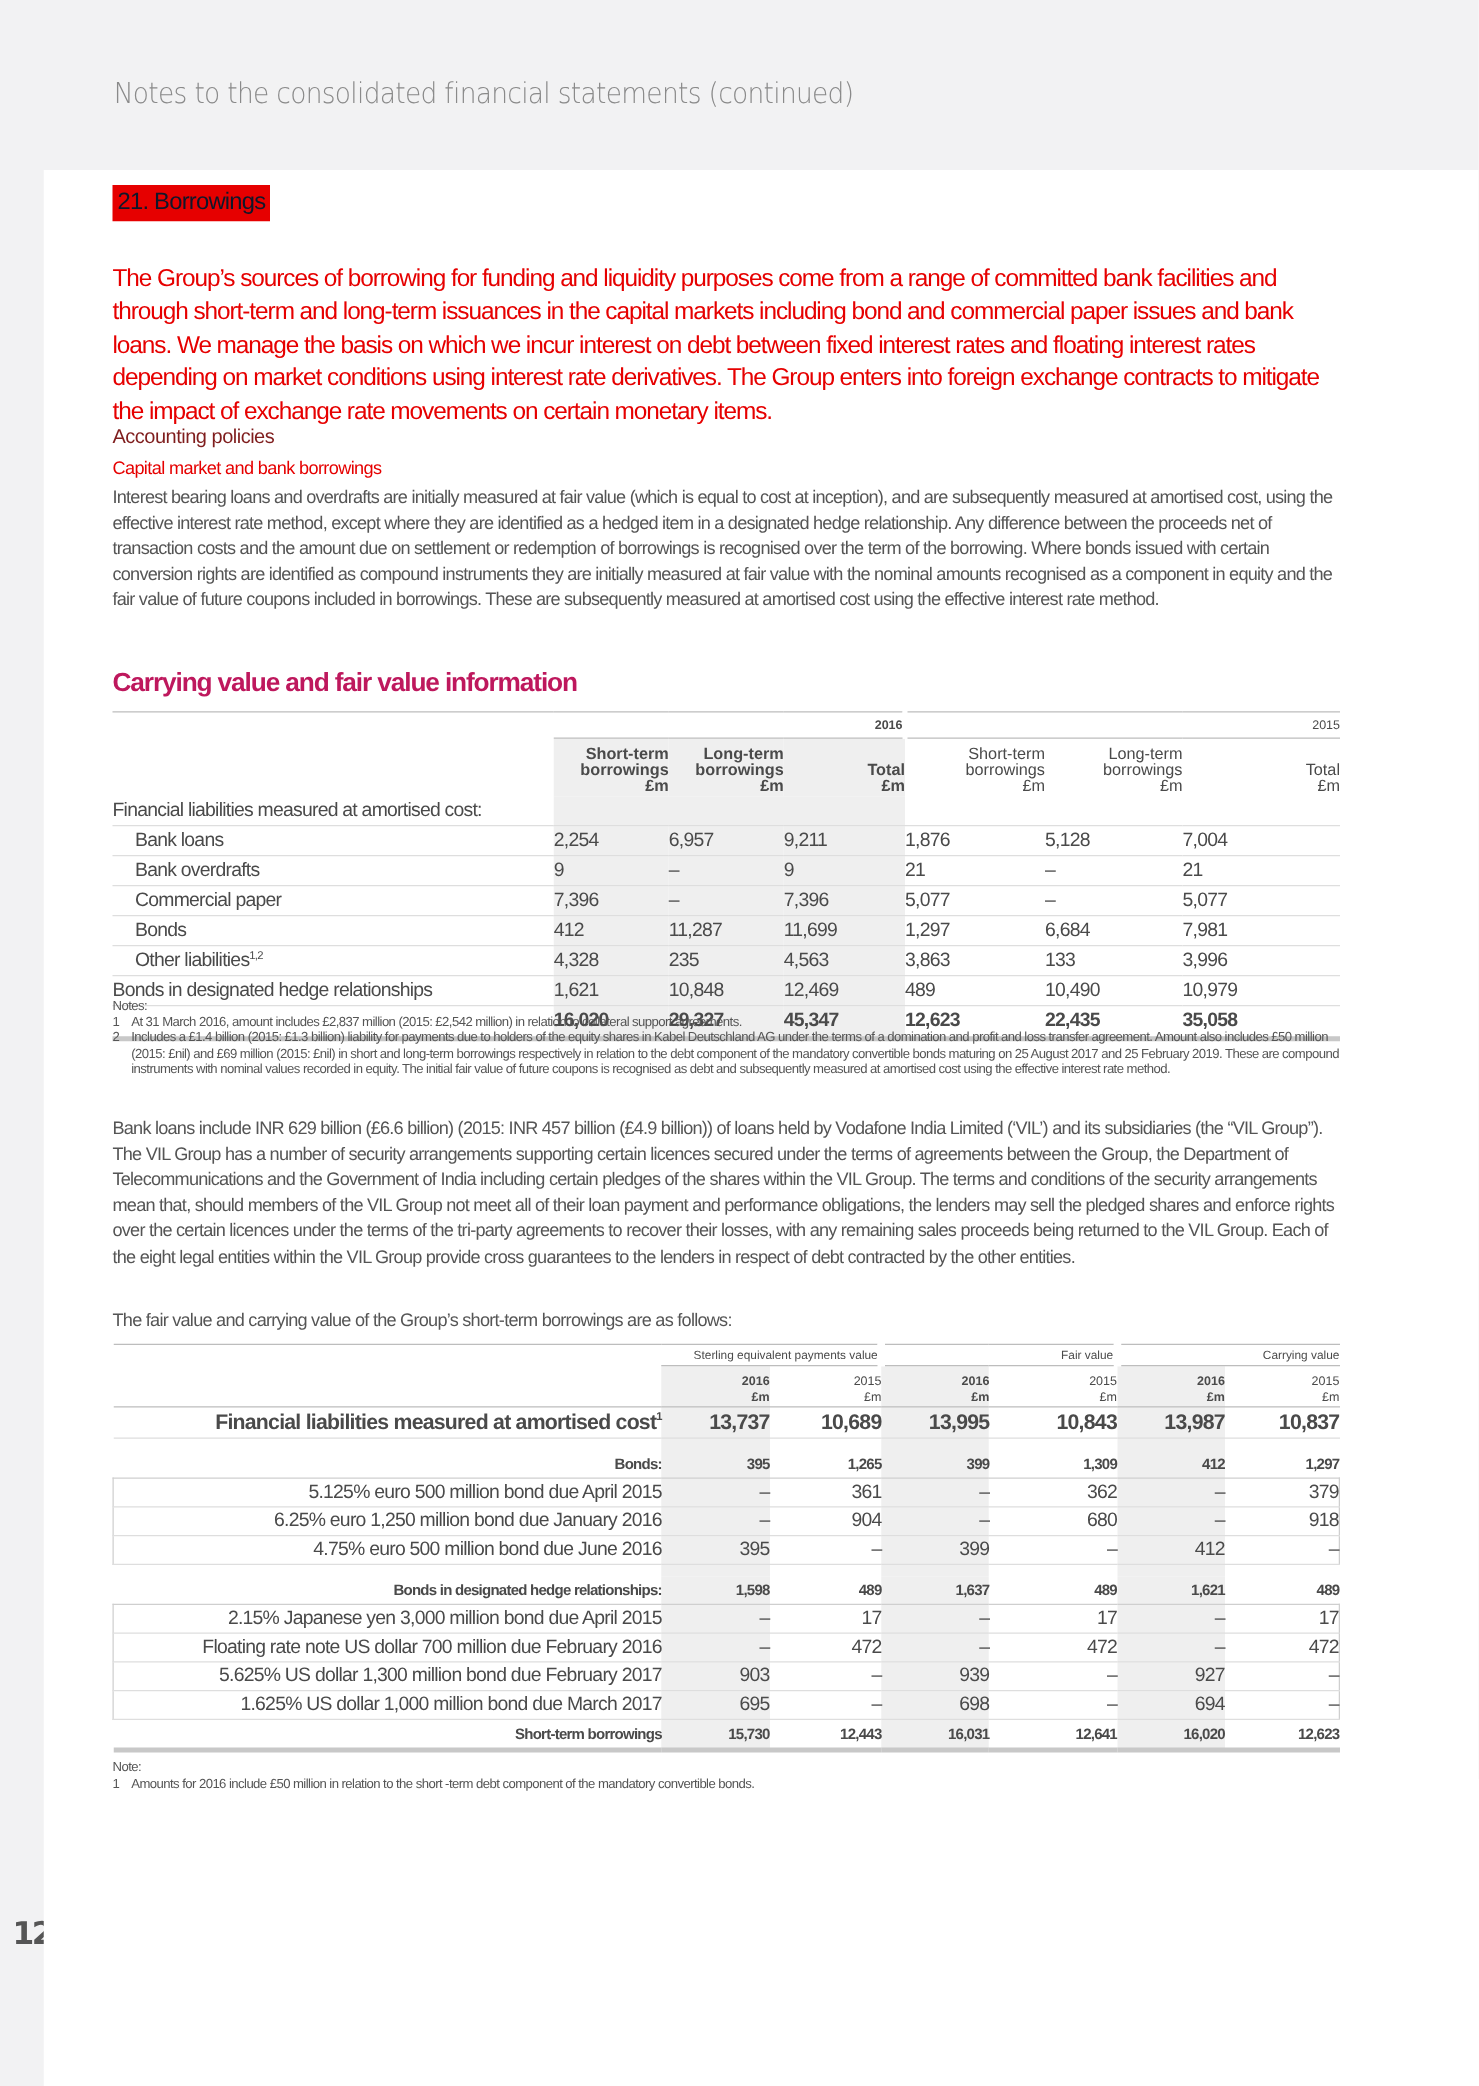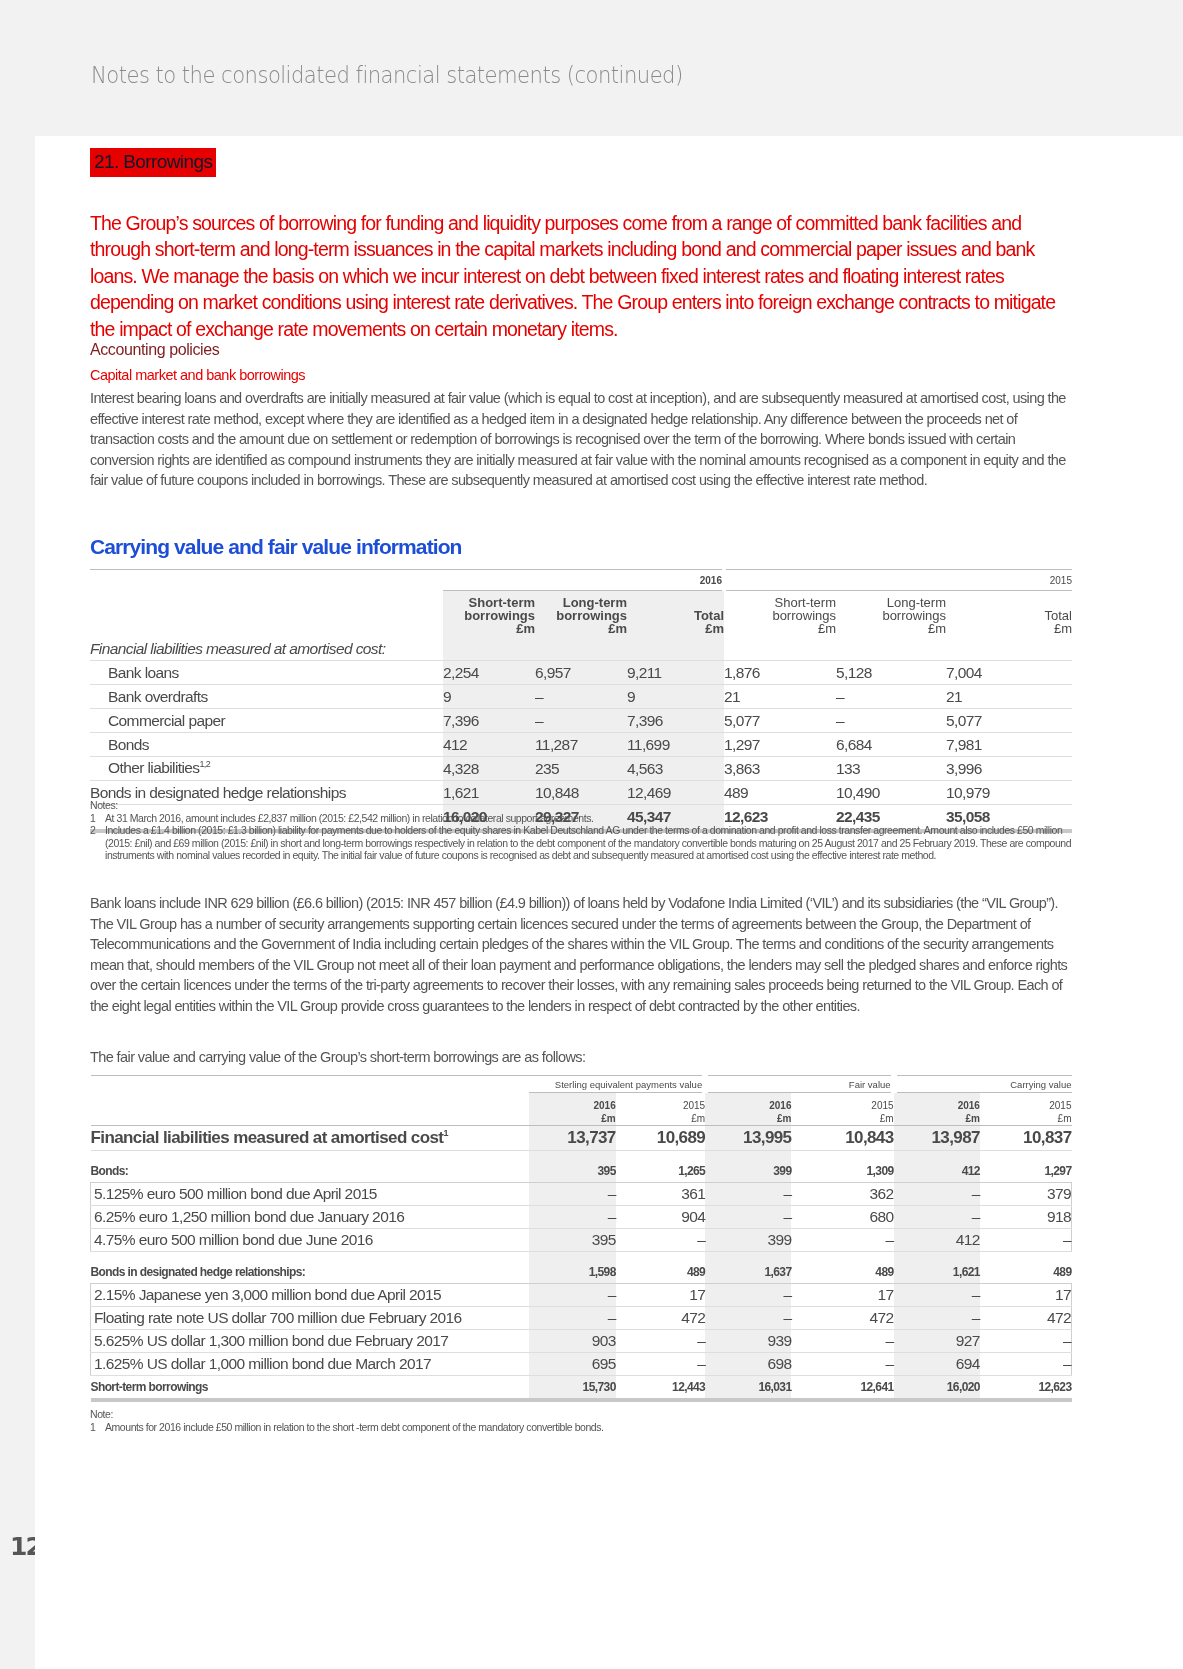--- a/index.html
+++ b/index.html
@@ -35,59 +35,59 @@
   }
   .h-sub {
     position: absolute; left: 0; top: 231px; color: #e60000;
     font-size: 14.5px; letter-spacing: -0.5px;
   }
   .policy-text {
     position: absolute; left: 0; top: 252px; width: 990px;
     font-size: 14.5px; line-height: 20.6px; letter-spacing: -0.62px; color: #555;
   }
   .h-carrying {
-    position: absolute; left: 0; top: 399px; color: #1d4ed8; font-weight: bold;
+    position: absolute; left: 0; top: 399px; color: #be185d; font-weight: bold;
     font-size: 21px; letter-spacing: -0.9px;
   }
   table { border-collapse: collapse; }
   .t1 { position: absolute; left: 0; top: 433px; width: 982px; }
   .t1 td, .t1 th { padding: 0; }
   .t1 .yr th { font-size: 10px; font-weight: normal; text-align: right; height: 20px; border-top: 1px solid #bdbdbd; vertical-align: middle; }
   .t1 .yr th.y16 { font-weight: bold; border-bottom: 1px solid #bdbdbd; }
   .t1 .yr th.y15 { border-bottom: 1px solid #bdbdbd; }
   .t1 .colh th { font-size: 13px; line-height: 13px; text-align: right; vertical-align: bottom; height: 44px; padding-bottom: 2px; }
   .t1 .colh th.b { font-weight: bold; }
   .t1 .colh th.n { font-weight: normal; }
   .t1 td { font-size: 15.5px; height: 23px; border-bottom: 1px solid #dedede; text-align: left; letter-spacing: -0.6px; }
   .t1 td.lbl { text-align: left; }
   .t1 td.ind { padding-left: 18px; }
   .shade { background: #efefef; }
   .t1 tr.total td { font-weight: bold; border-bottom: 4px solid #c8c8c8; height: 24px; }
-  .t1 tr.first td { border-bottom: 1px solid #dedede; font-style: italic; }
+  .t1 tr.first td { border-bottom: 1px solid #dedede; }
   .notes1 { position: absolute; left: 0; top: 663px; width: 990px; font-size: 10.5px; line-height: 12.5px; letter-spacing: -0.45px; color: #555; }
   .notes1 .ni { display: flex; }
   .notes1 .nn { width: 15px; flex: none; }
   .body2 { position: absolute; left: 0; top: 757px; width: 990px; font-size: 14.5px; line-height: 20.6px; letter-spacing: -0.62px; color: #555; }
   .intro2 { position: absolute; left: 0; top: 913px; font-size: 14.5px; letter-spacing: -0.6px; color: #555; }
   .t2 { position: absolute; left: 0; top: 939px; width: 982px; }
   .t2 td, .t2 th { padding: 0; }
   .t2 .grp th { font-size: 9.5px; font-weight: normal; text-align: right; height: 16px; border-top: 1px solid #bdbdbd; }
   .t2 .grp th.g { border-bottom: 1px solid #bdbdbd; }
   .t2 .colh th { font-size: 10px; line-height: 13px; text-align: right; vertical-align: bottom; height: 32px; }
   .t2 .colh th.b { font-weight: bold; }
   .t2 .colh th.n { font-weight: normal; }
   .t2 td { font-size: 15.5px; height: 22px; text-align: right; letter-spacing: -0.6px; }
   .t2 tr.bold td { font-weight: bold; font-size: 12px; }
   .t2 tr.fl td { border-top: 1px solid #bdbdbd; border-bottom: 1px solid #dedede; height: 24px; font-size: 17px; }
   .t2 tr.gap td { height: 9px; }
   .t2 tr.sub td { border-bottom: 1px solid #dedede; }
   .t2 tr.sub td.lbl { border-left: 1px solid #cfcfcf; padding-left: 3px; }
   .t2 tr.sub td.last { border-right: 1px solid #cfcfcf; }
   .t2 tr.boxtop td { border-top: 1px solid #cfcfcf; }
-  .t2 td.lbl { text-align: left; }
+  .t2 td.lbl { text-align: right; }
   .t2 tr.total td { border-top: 1px solid #bdbdbd; border-bottom: 4px solid #c8c8c8; }
   .note2 { position: absolute; left: 0; top: 1272px; font-size: 10.5px; line-height: 12.5px; letter-spacing: -0.45px; color: #555; }
   .side {
     position: absolute; left: 32px; top: 1390px; width: 40px; height: 120px;
   }
   .side-text {
     position: absolute; left: 0; top: 0; writing-mode: vertical-rl;
     font-family: "DejaVu Sans", sans-serif; font-size: 11px; line-height: 14px; color: #555;
   }
   .page-num {

